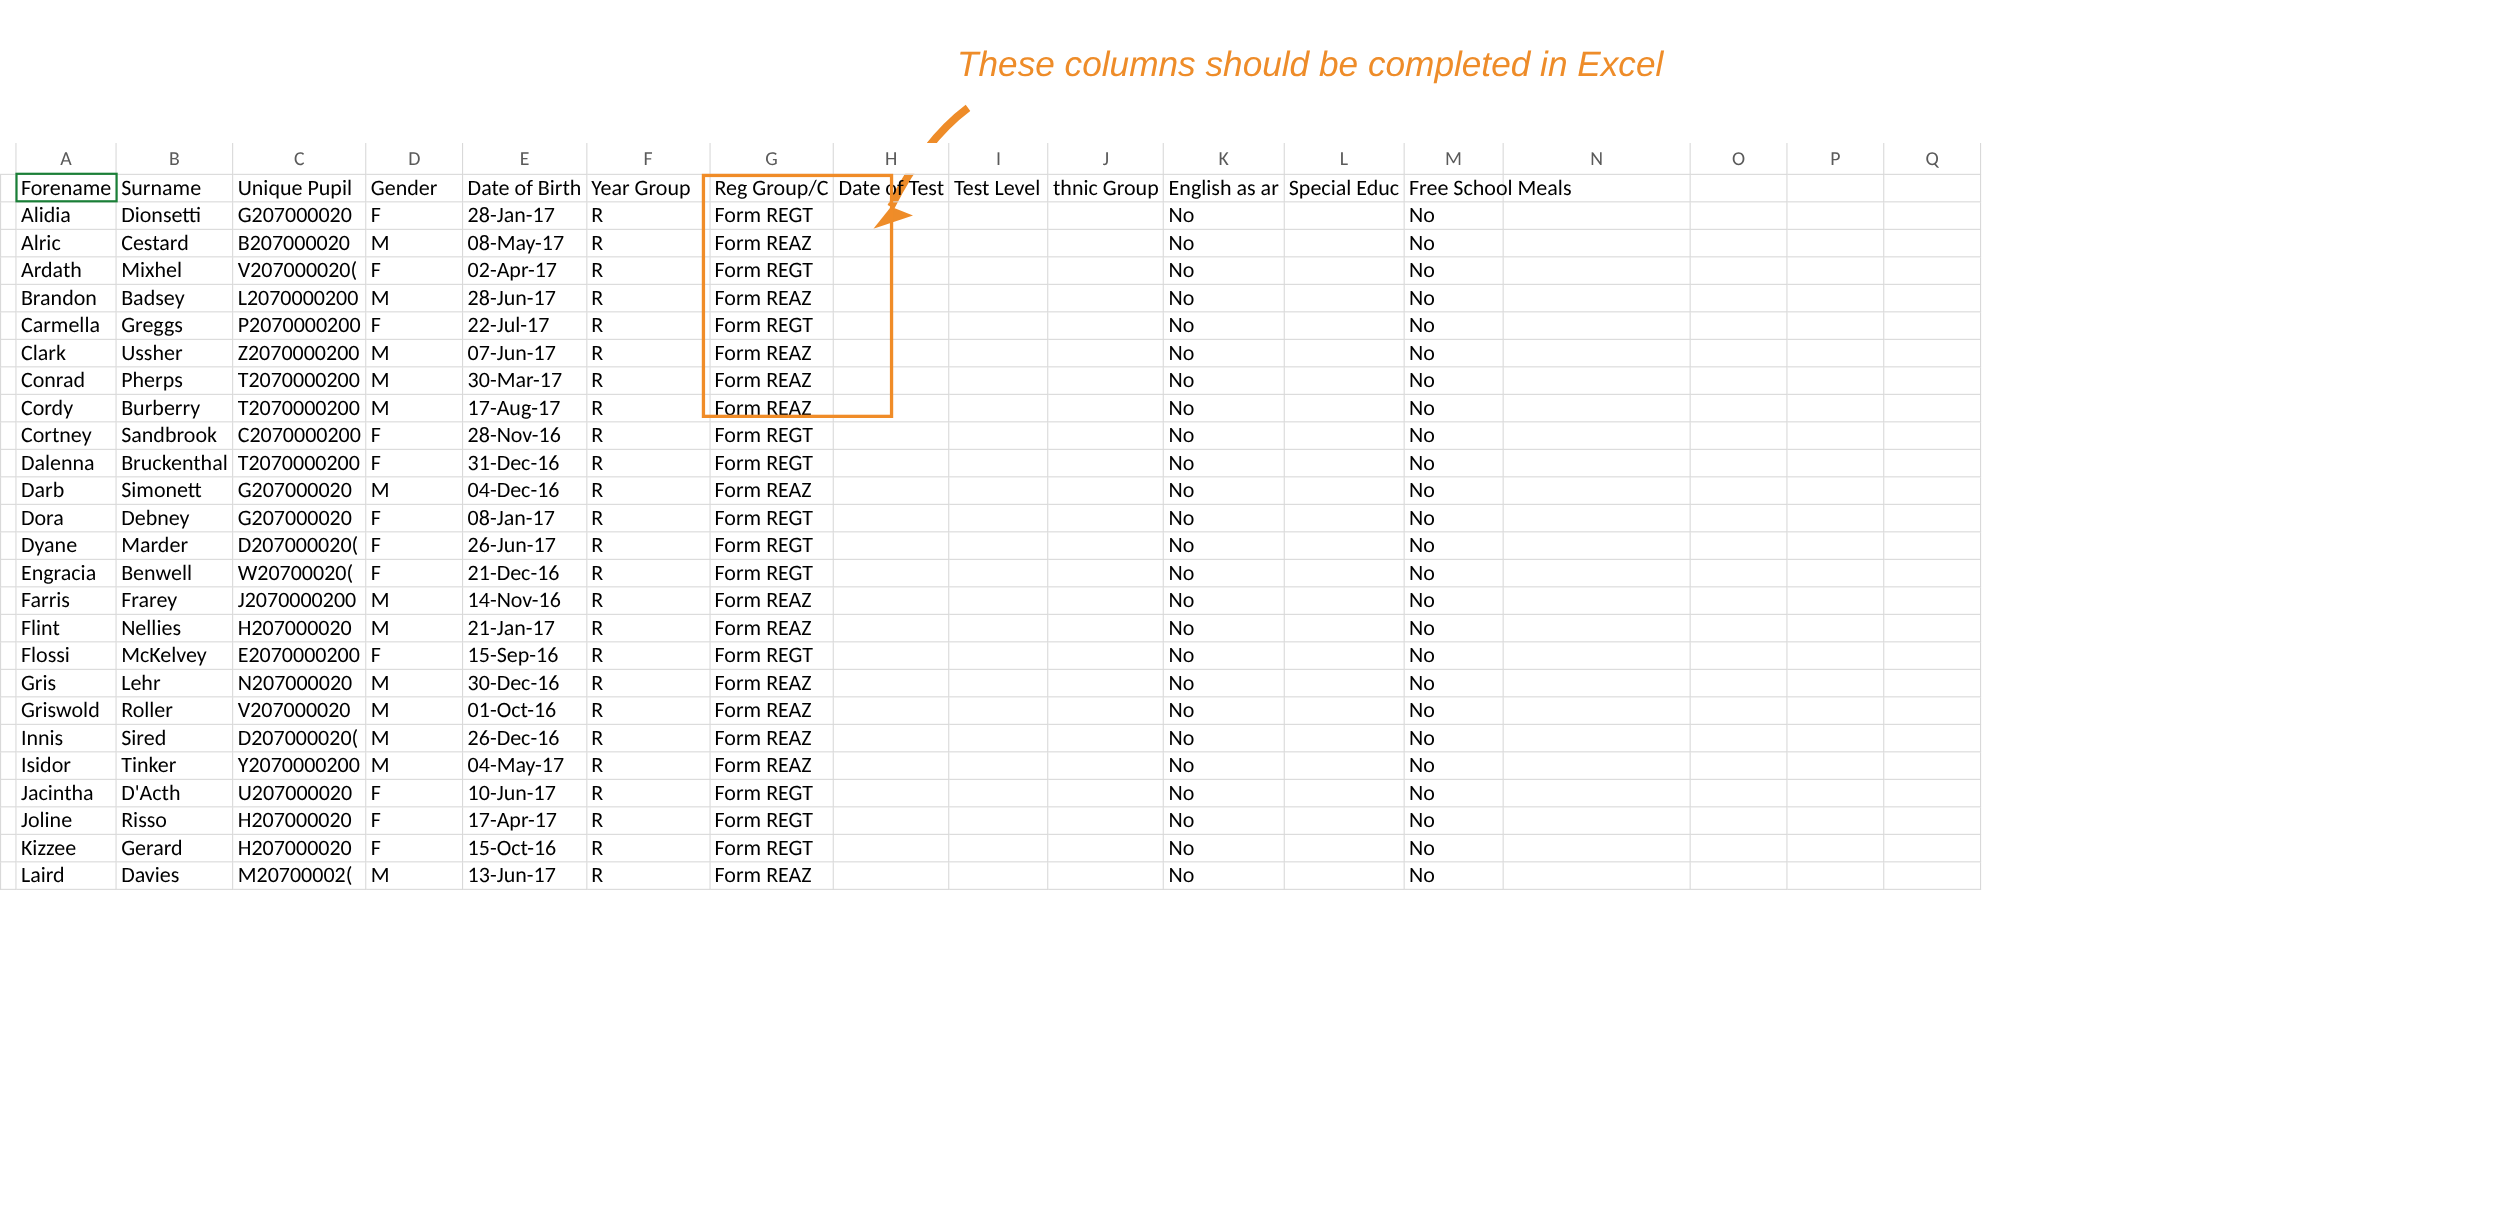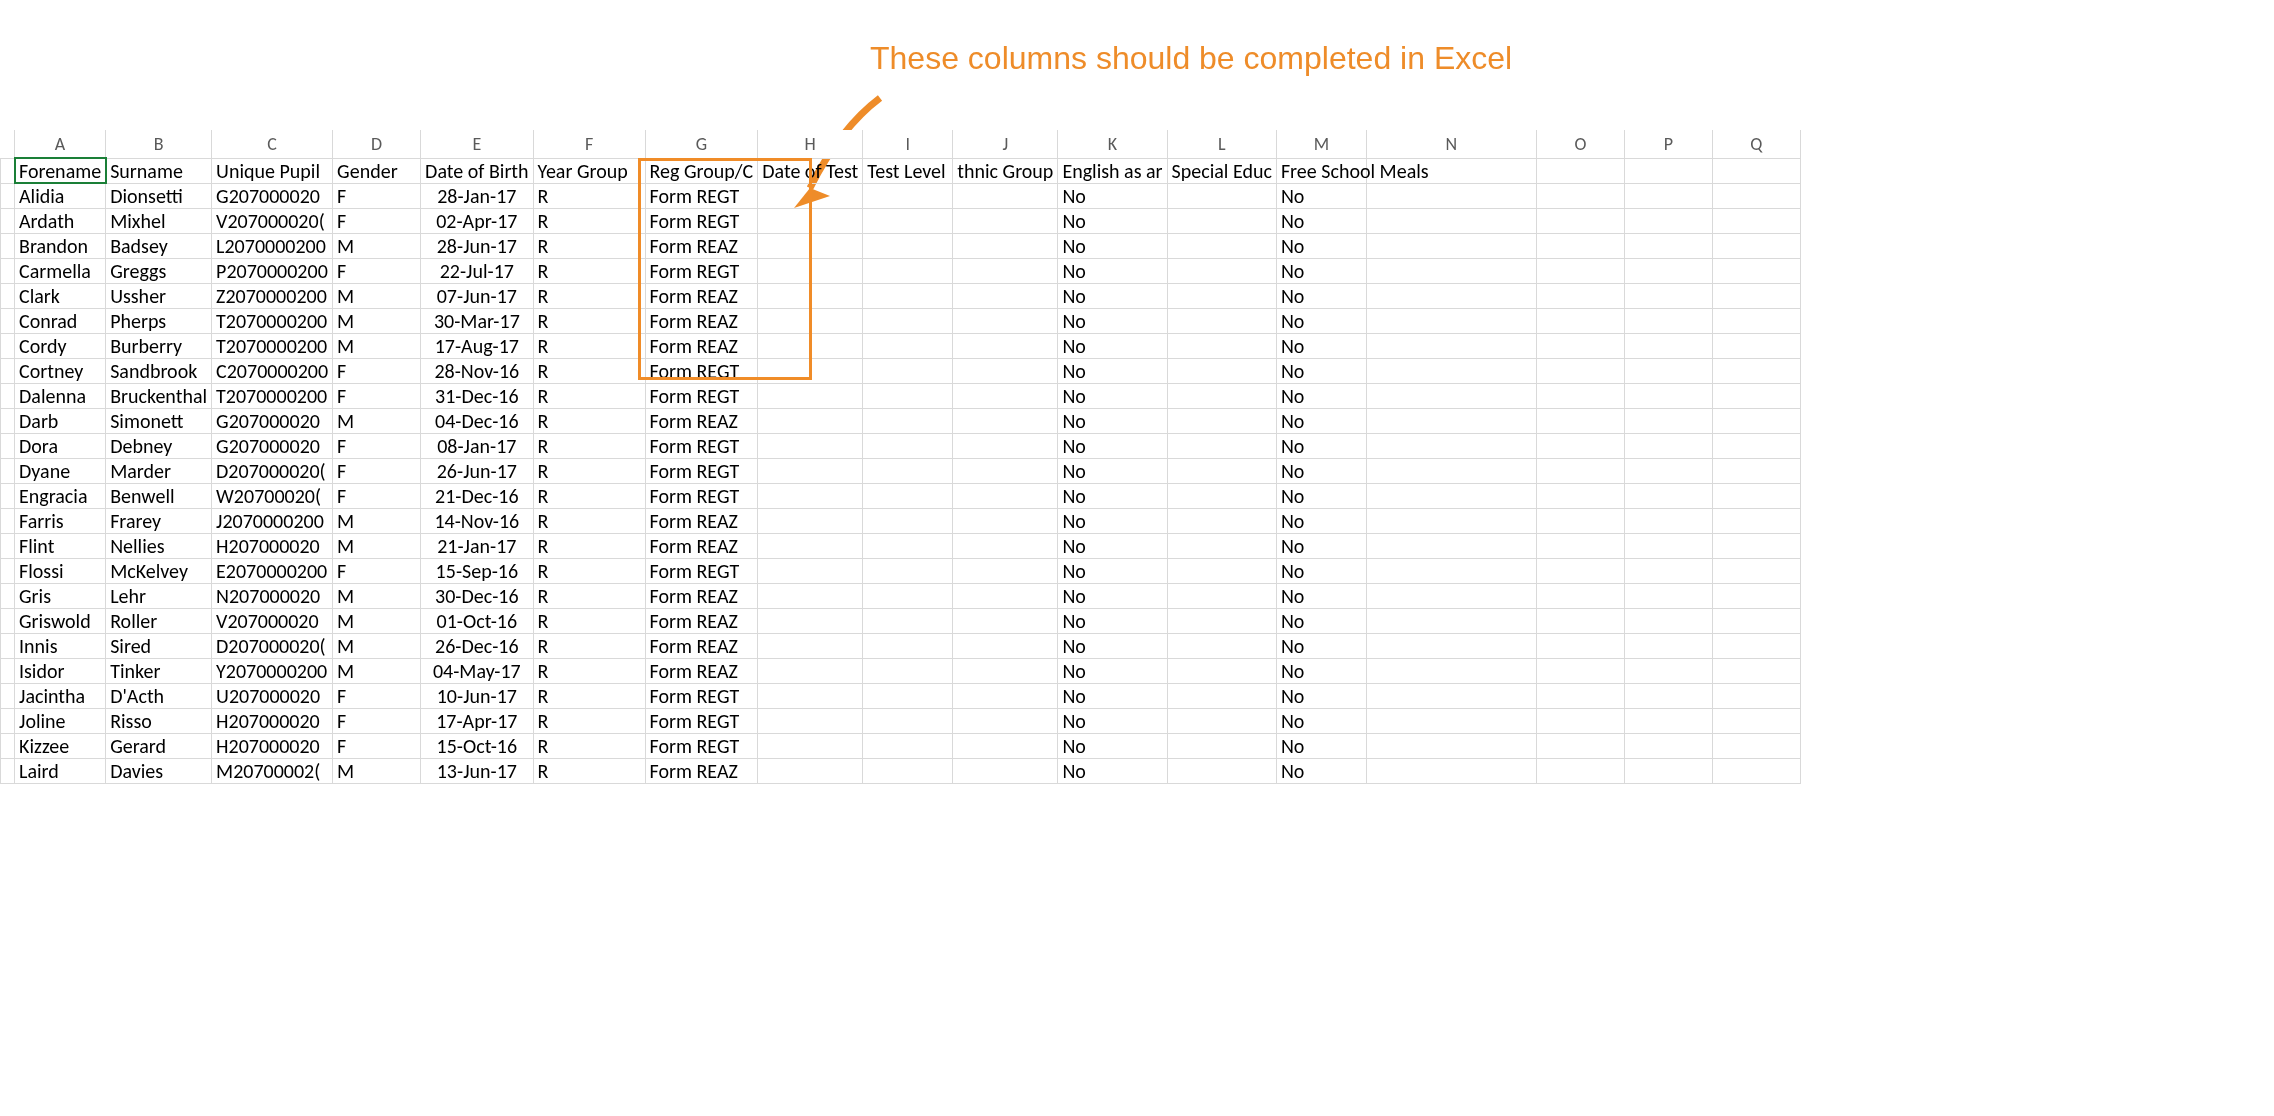--- a/index.html
+++ b/index.html
@@ -14,20 +14,21 @@
     width: 2274px;
     height: 1116px;
   }
   .annotation {
     position: absolute;
     top: 40px;
     left: 870px;
     font-size: 32px;
     color: #ee8c29;
     font-family: Arial, sans-serif;
+    font-style: italic;
   }
   .arrow {
     position: absolute;
     top: 88px;
     left: 780px;
     pointer-events: none;
   }
   .sheet-wrap {
     position: absolute;
     top: 130px; 
@@ -66,21 +67,21 @@
   }
   th.collet.firstblank { border-left: none; border-top: none; }
   td {
     height: 24px;
     padding: 0 4px;
     white-space: nowrap;
     overflow: hidden;
     vertical-align: middle;
     line-height: 24px;
   }
-  td.num { text-align: center; }
+  td.num { text-align: left; }
   td.overflow { overflow: visible; position: relative; }
   td.overflow span { position: absolute; left: 4px; top: 0; white-space: nowrap; }
   .sel {
     outline: 2px solid #1a7f37;
     outline-offset: -1px;
   }
   .highlight-box {
     position: absolute;
     border: 3px solid #f08c28;
     pointer-events: none;
@@ -184,20 +185,42 @@
           <td>No</td>
           <td></td>
           <td>No</td>
           <td></td>
           <td></td>
           <td></td>
           <td></td>
         </tr>
         <tr>
           <td></td>
+          <td>Alric</td>
+          <td>Cestard</td>
+          <td>B207000020</td>
+          <td>M</td>
+          <td class="num">08-May-17</td>
+          <td>R</td>
+          <td class="overflow">
+            <span>Form REAZ</span>
+          </td>
+          <td></td>
+          <td></td>
+          <td></td>
+          <td>No</td>
+          <td></td>
+          <td>No</td>
+          <td></td>
+          <td></td>
+          <td></td>
+          <td></td>
+        </tr>
+        <tr>
+          <td></td>
           <td>Ardath</td>
           <td>Mixhel</td>
           <td>V207000020(</td>
           <td>F</td>
           <td class="num">02-Apr-17</td>
           <td>R</td>
           <td class="overflow">
             <span>Form REGT</span>
           </td>
           <td></td>

